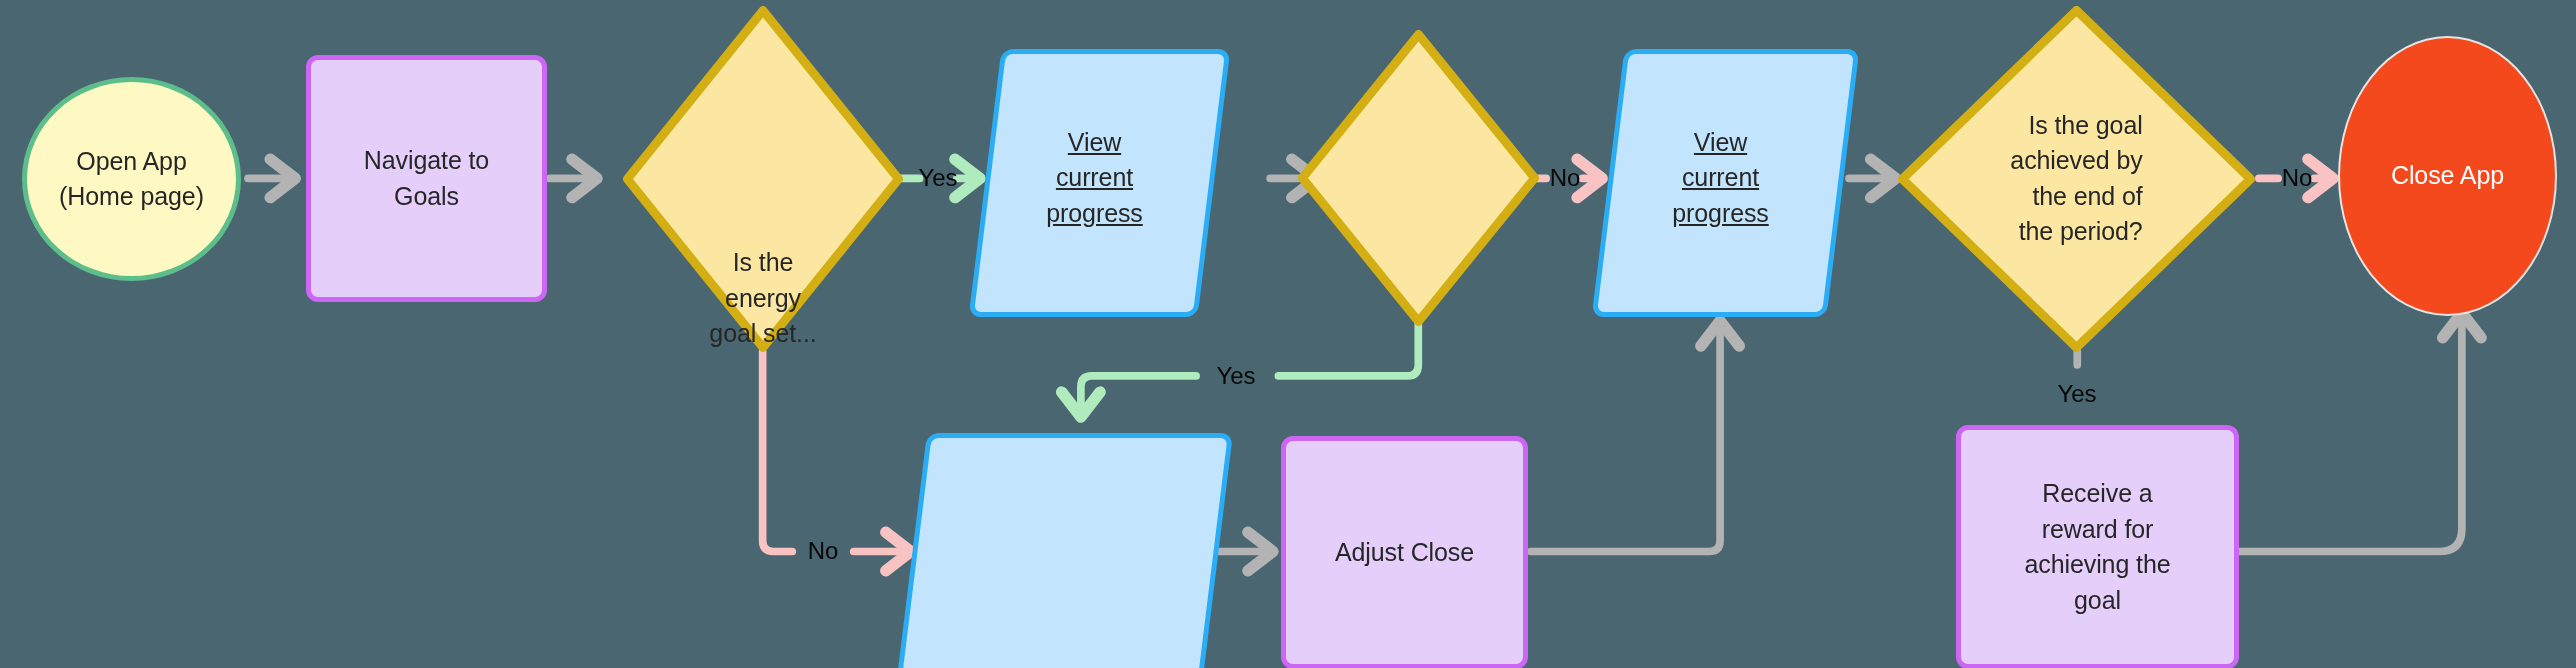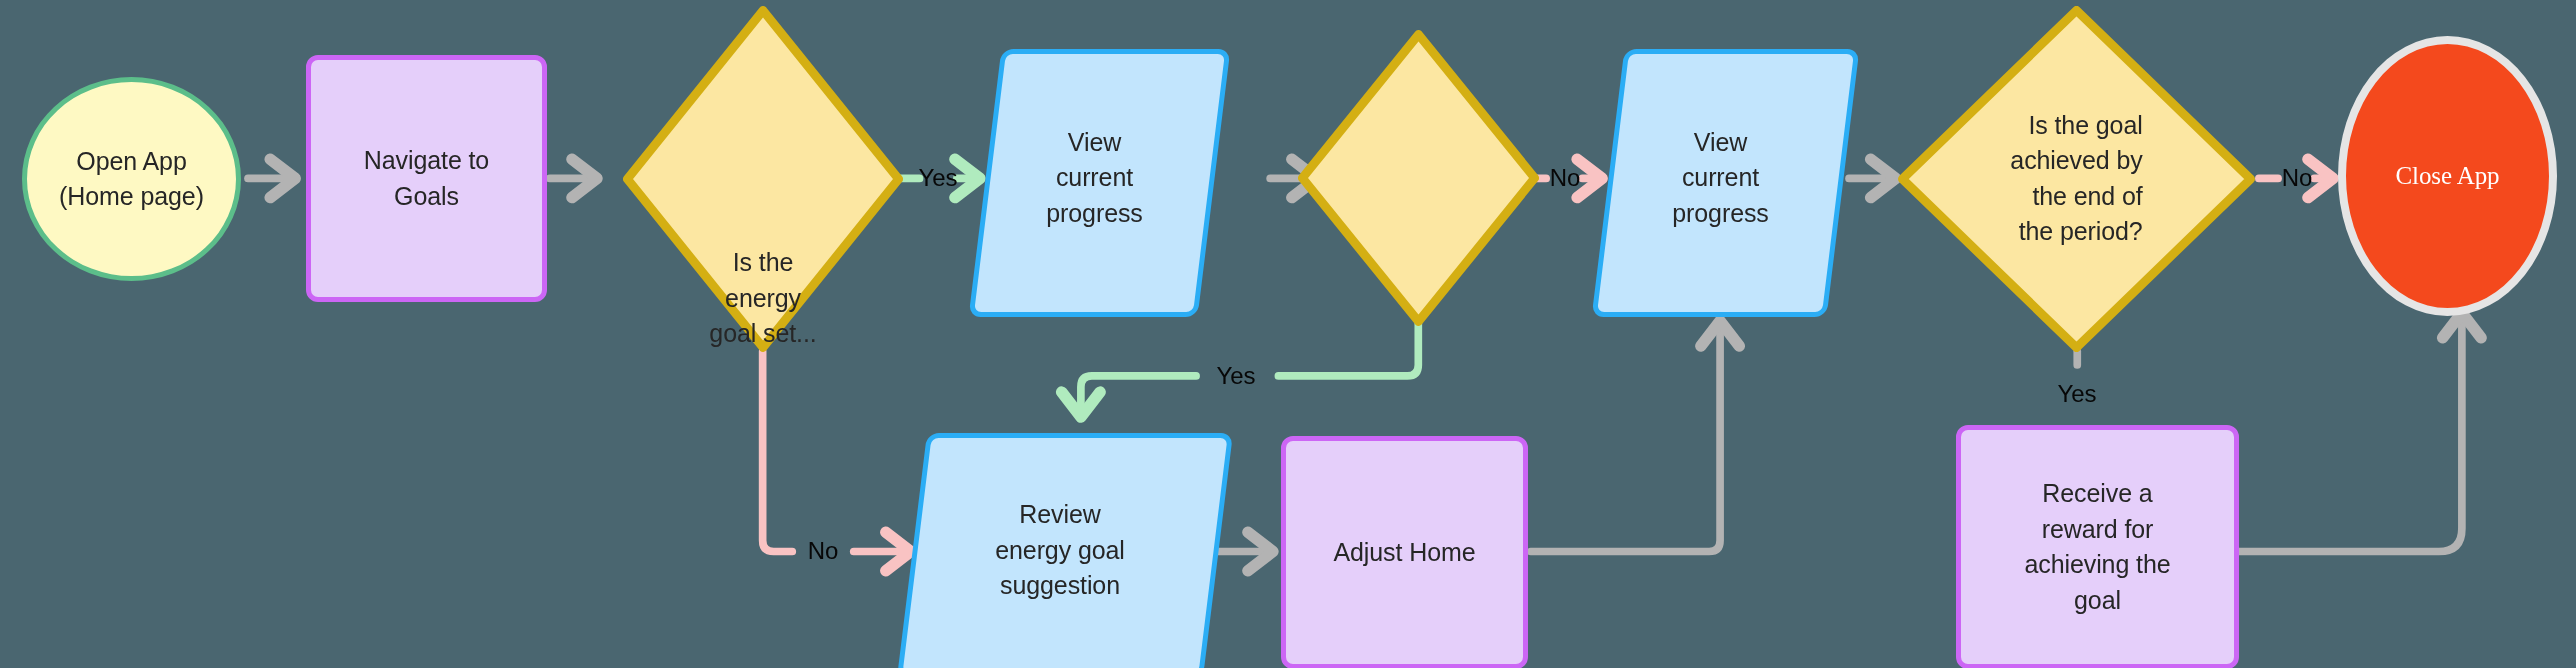--- a/index.html
+++ b/index.html
@@ -48,23 +48,22 @@
   
   .ellipse {
     border-radius: 50%;
   }
   .ellipse.start {
     background: #fef9c3;
     border: 5px solid #5cbe8a;
   }
   .ellipse.end {
     background: #f4491d;
-    border: 8px solid #e5e5e5;
+    border: 2px solid #e5e5e5;
     color: #ffffff;
-    font-family: Liberation Serif, serif;
   }
 
   
   .process {
     background: #e5cffa;
     border: 5px solid #cc66f5;
     border-radius: 12px;
   }
 
   
@@ -77,20 +76,21 @@
     left: 0;
     top: 0;
     width: 100%;
     height: 100%;
     z-index: 1;
   }
 
   
   .io {
     background: transparent;
+    text-decoration: underline;
   }
   .io .io-shape {
     position: absolute;
     left: 0;
     top: 0;
     width: 100%;
     height: 100%;
     background: #c2e5fd;
     border: 5px solid #2badf5;
     border-radius: 12px;
@@ -222,27 +222,24 @@
 the end of
 the period?</span>
   </div>
 
   <div class="node ellipse end" style="left:2338px; top:36px; width:219px; height:280px;">
     <span class="label">Close App</span>
   </div>
 
   <div class="node io" style="left:912px; top:433px; width:296px; height:235px;">
     <span class="io-shape"></span>
-    <span class="label">Review
-energy goal
-suggestion</span>
   </div>
 
   <div class="node process" style="left:1281px; top:436px; width:247px; height:233px;">
-    <span class="label">Adjust Home</span>
+    <span class="label">Adjust Close</span>
   </div>
 
   <div class="node process" style="left:1956px; top:425px; width:283px; height:244px;">
     <span class="label">Receive a
 reward for
 achieving the
 goal</span>
   </div>
 
 </div>

